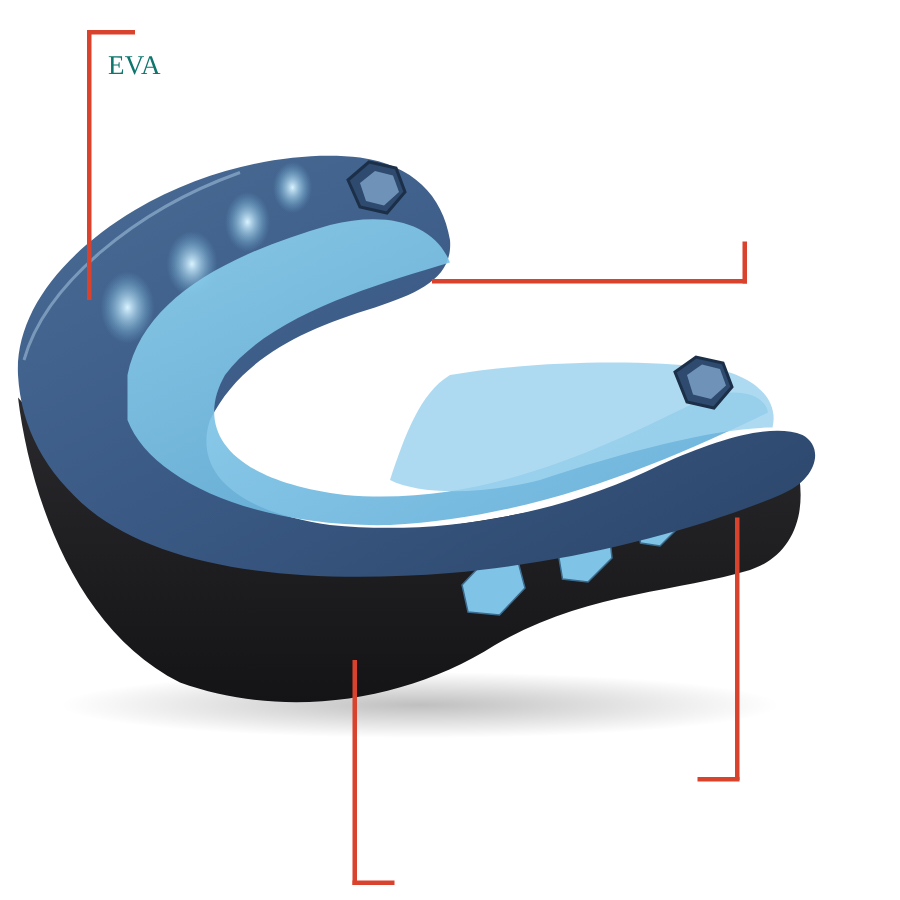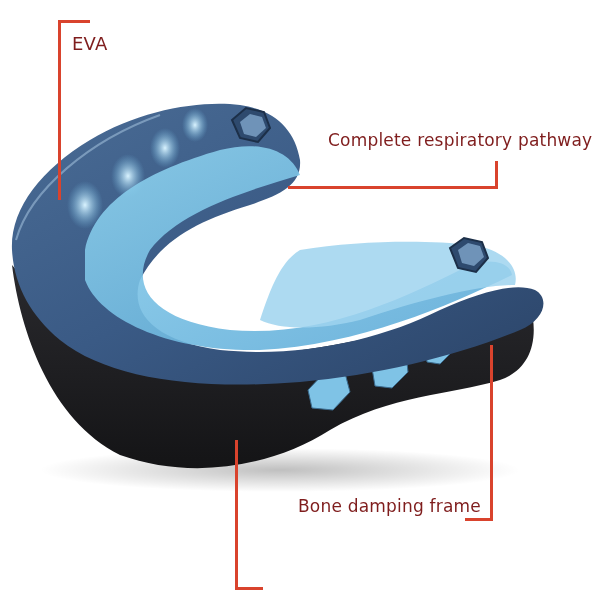--- a/index.html
+++ b/index.html
@@ -1,18 +1,18 @@
 <!DOCTYPE html>
 <html><head>
 <meta charset="utf-8">
 <style>
   html, body { margin:0; padding:0; background:#ffffff; }
   body { width:600px; height:600px; position:relative; overflow:hidden; font-family:"DejaVu Sans","Liberation Sans",sans-serif; }
   .stage { position:absolute; left:0; top:0; width:600px; height:600px; }
-  .label { position:absolute; color:#7f1d1d; font-size:17px; white-space:nowrap; letter-spacing:0.2px; }
+  .label { position:absolute; color:#0f766e; font-size:17px; white-space:nowrap; letter-spacing:0.2px;font-family:Liberation Serif, serif; }
   .line { position:absolute; background:#d9432d; }
   svg { position:absolute; left:0; top:0; }
 </style>
 </head>
 <body>
 
 <div class="stage">
 
   <svg width="600" height="600" viewBox="0 0 600 600">
     <defs>
@@ -68,24 +68,22 @@
       <polygon points="458,250 468,243 480,246 484,257 474,266 462,263" fill="#6f93b8"></polygon>
     </g>
 
     <path d="M16 240 C 30 190, 90 140, 160 115" stroke="#9fbcd8" stroke-width="2" fill="none" opacity="0.6"></path>
   </svg>
 
   <div class="line" style="left:58px; top:20px; width:3px; height:180px;"></div>
   <div class="line" style="left:58px; top:20px; width:32px; height:3px;"></div>
   <div class="label" style="left:72px; top:33px; font-size:18px;">EVA</div>
 
-  <div class="label" style="left:328px; top:130px;">Complete respiratory pathway</div>
   <div class="line" style="left:288px; top:186px; width:210px; height:3px;"></div>
   <div class="line" style="left:495px; top:161px; width:3px; height:28px;"></div>
 
   <div class="line" style="left:490px; top:345px; width:3px; height:175px;"></div>
   <div class="line" style="left:465px; top:518px; width:28px; height:3px;"></div>
-  <div class="label" style="left:298px; top:496px;">Bone damping frame</div>
 
   <div class="line" style="left:235px; top:440px; width:3px; height:150px;"></div>
   <div class="line" style="left:235px; top:587px; width:28px; height:3px;"></div>
 
 </div>
 
 </body></html>

